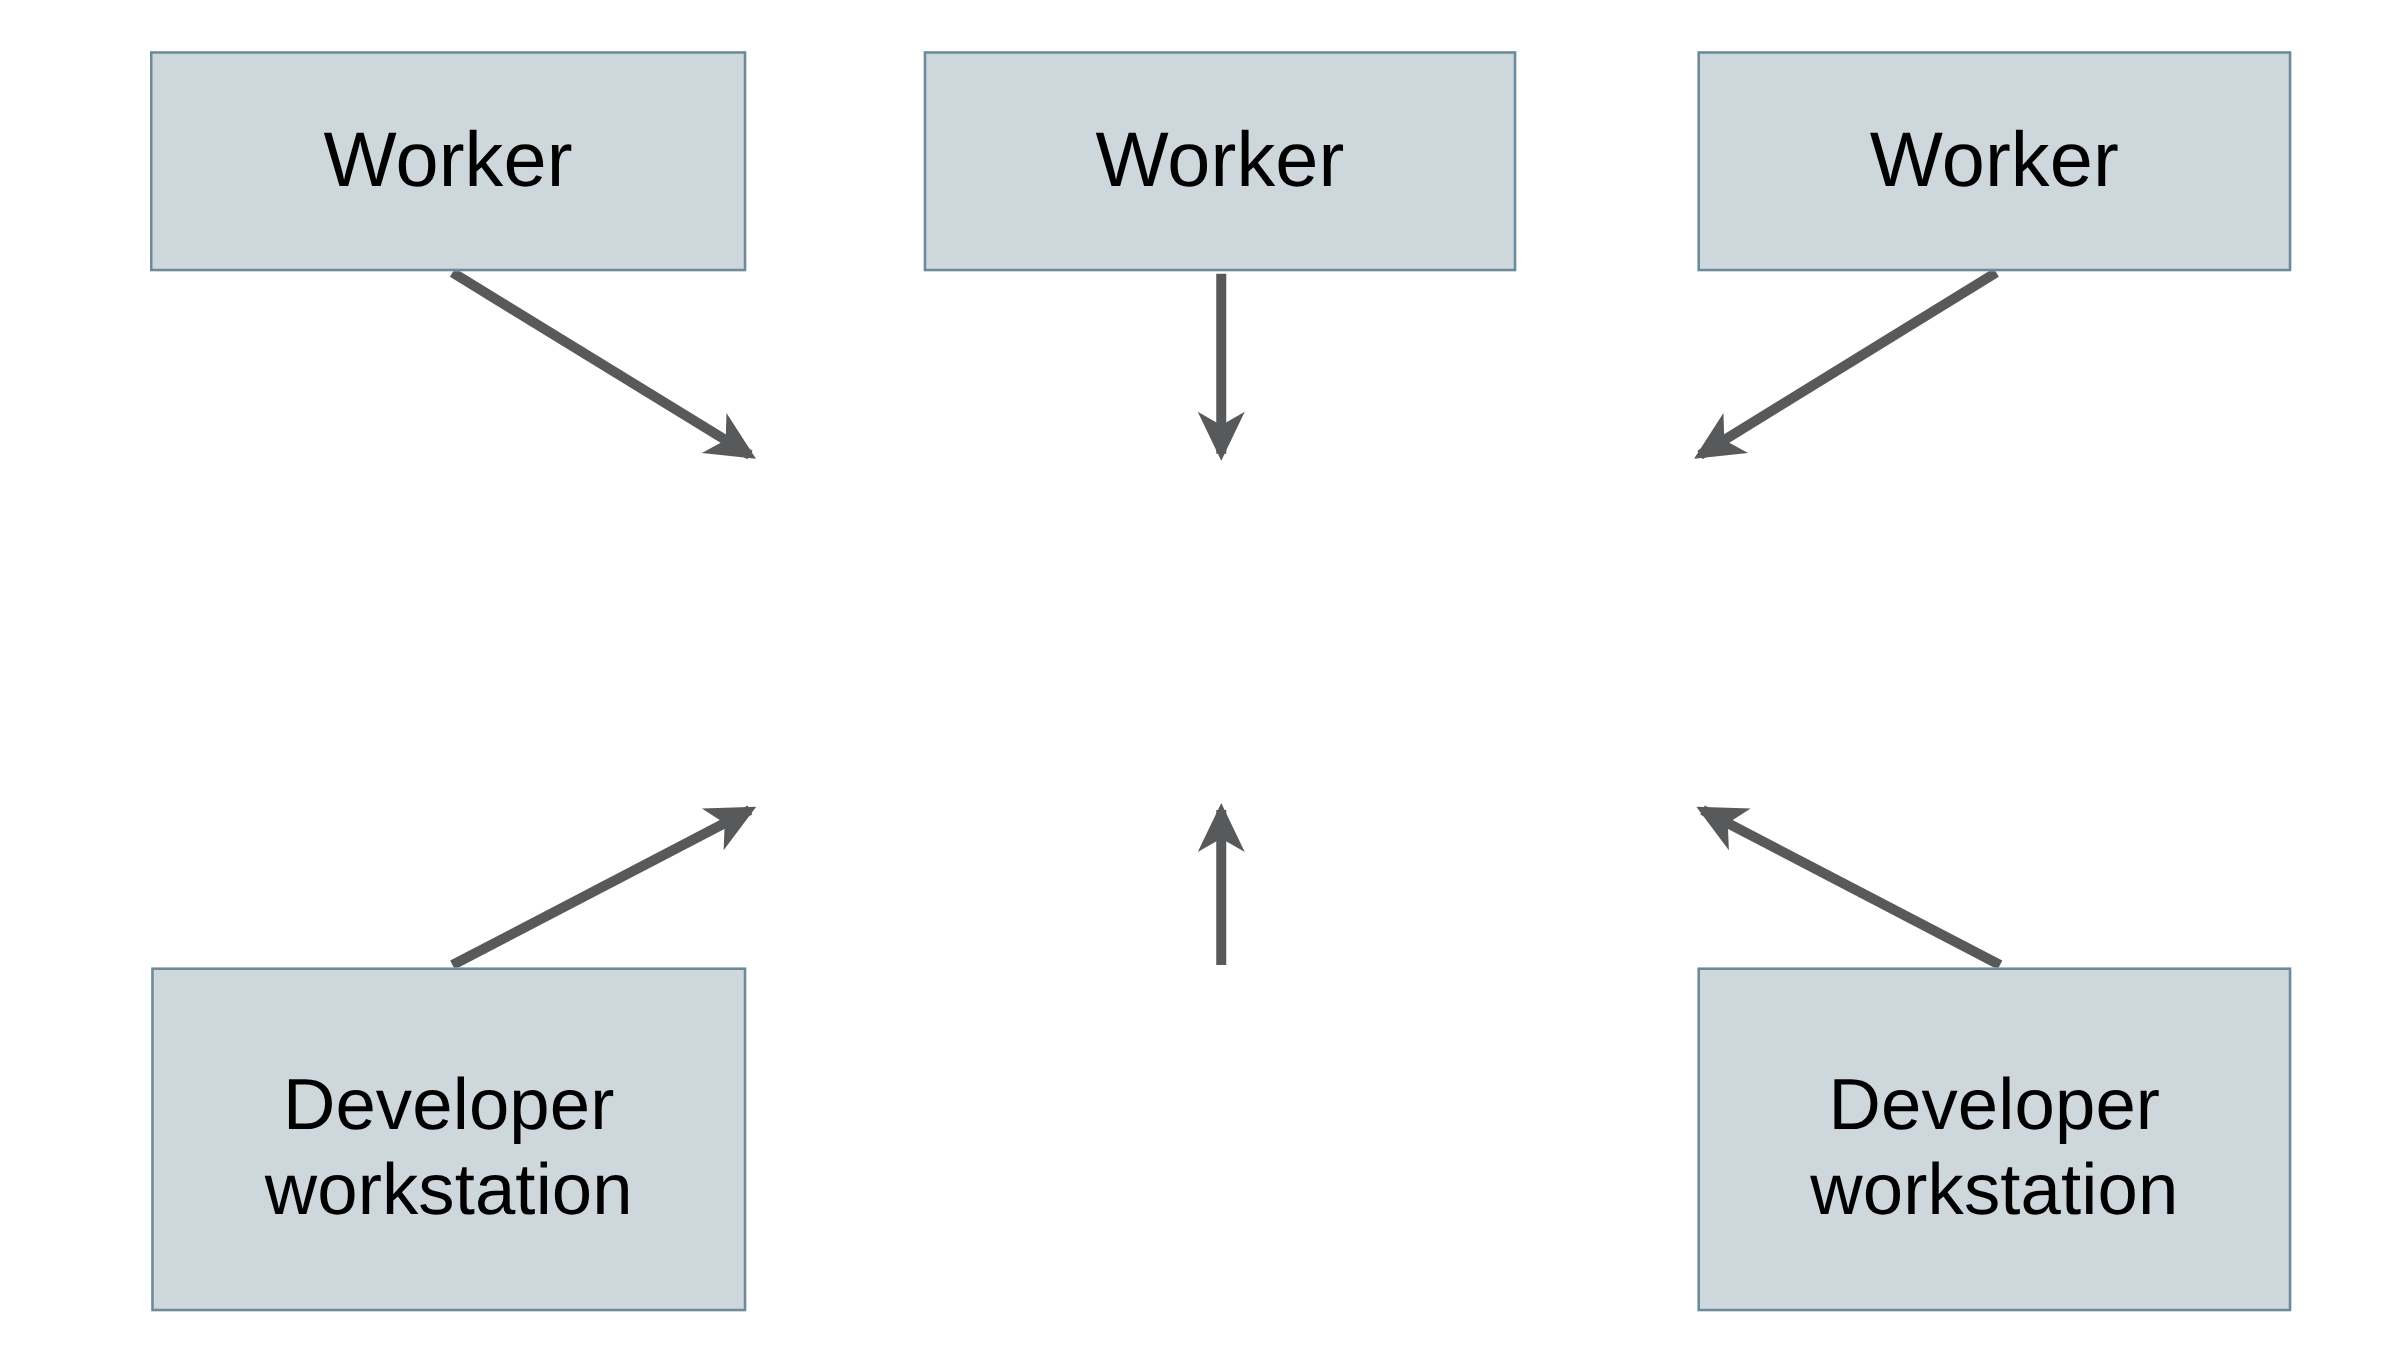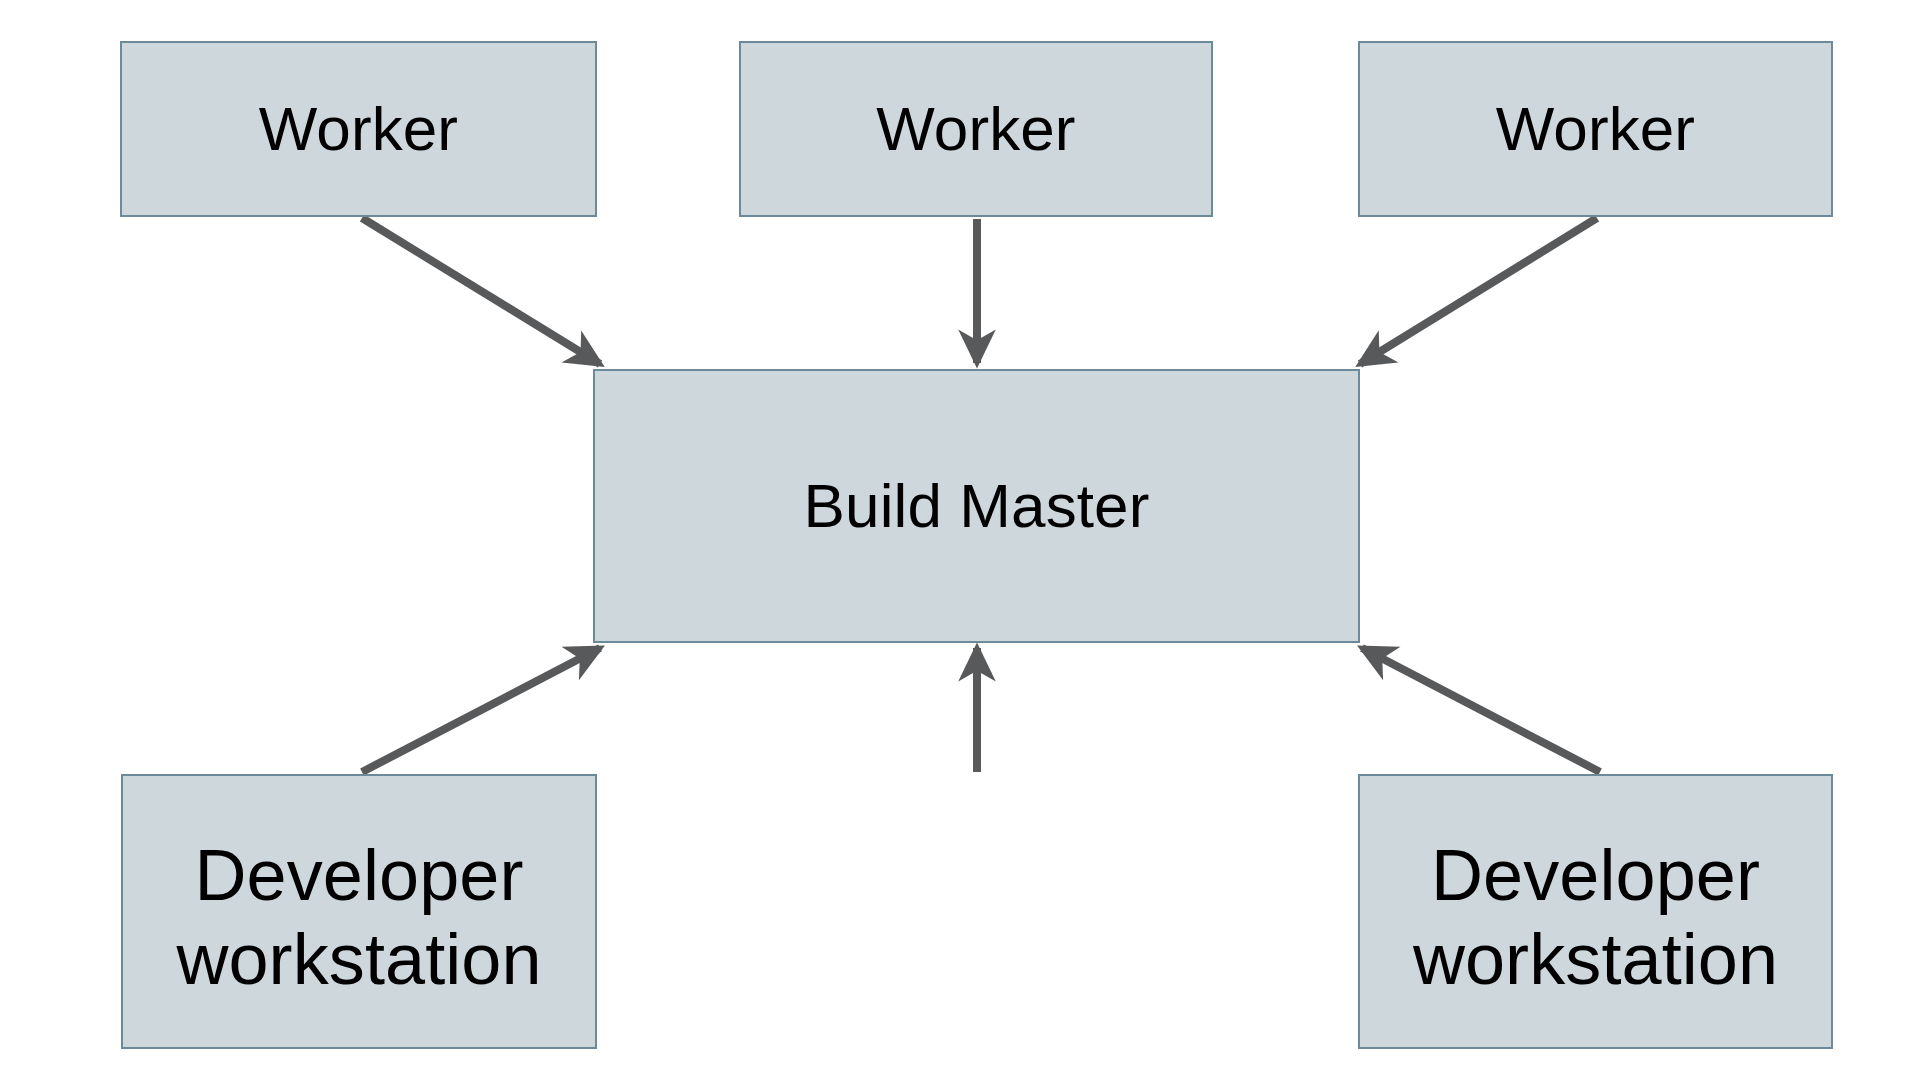--- a/index.html
+++ b/index.html
@@ -39,21 +39,21 @@
   .node-label {
     color: #000000;
     font-weight: 400;
     line-height: 1.16;
     letter-spacing: 0.1px;
     white-space: pre-line;
   }
   .node-worker .node-label { font-size: 62px; }
   .node-master .node-label { font-size: 62px; }
   .node-ci .node-label     { font-size: 62px; }
-  .node-dev .node-label    { font-size: 72px; margin-top: 12px; }
+  .node-dev .node-label    { font-size: 58px; margin-top: 12px; }
 </style>
 </head>
 <body>
 
 <div id="canvas">
 
   <svg id="edge-layer" viewBox="0 0 1910 1090" xmlns="http://www.w3.org/2000/svg">
     <defs>
       <marker id="arrowhead" markerWidth="5.2" markerHeight="5.2" refX="4.3" refY="2.6" orient="auto" markerUnits="strokeWidth">
         <path d="M 0.1 0.25 L 5.0 2.6 L 0.1 4.95 L 1.45 2.6 Z" fill="#58595b"></path>
@@ -74,23 +74,20 @@
   </div>
 
   <div class="node node-worker" style="left: 739px; top: 41px; width: 474px; height: 176px; background: rgb(206, 216, 220); border-color: rgb(109, 138, 154);">
     <span class="node-label" style="color: rgb(0, 0, 0);">Worker</span>
   </div>
 
   <div class="node node-worker" style="left: 1358px; top: 41px; width: 475px; height: 176px; background: rgb(206, 216, 220); border-color: rgb(109, 138, 154);">
     <span class="node-label" style="color: rgb(0, 0, 0);">Worker</span>
   </div>
 
-  <div class="node node-master" style="left: 593px; top: 369px; width: 767px; height: 274px; background: rgb(206, 216, 220); border-color: rgb(109, 138, 154);">
-    <span class="node-label" style="color: rgb(0, 0, 0);">Build Master</span>
-  </div>
 
   <div class="node node-dev" style="left: 121px; top: 774px; width: 476px; height: 275px; background: rgb(206, 216, 220); border-color: rgb(109, 138, 154);">
     <span class="node-label" style="color: rgb(0, 0, 0);">Developer
 workstation</span>
   </div>
 
 
   <div class="node node-dev" style="left: 1358px; top: 774px; width: 475px; height: 275px; background: rgb(206, 216, 220); border-color: rgb(109, 138, 154);">
     <span class="node-label" style="color: rgb(0, 0, 0);">Developer
 workstation</span>

